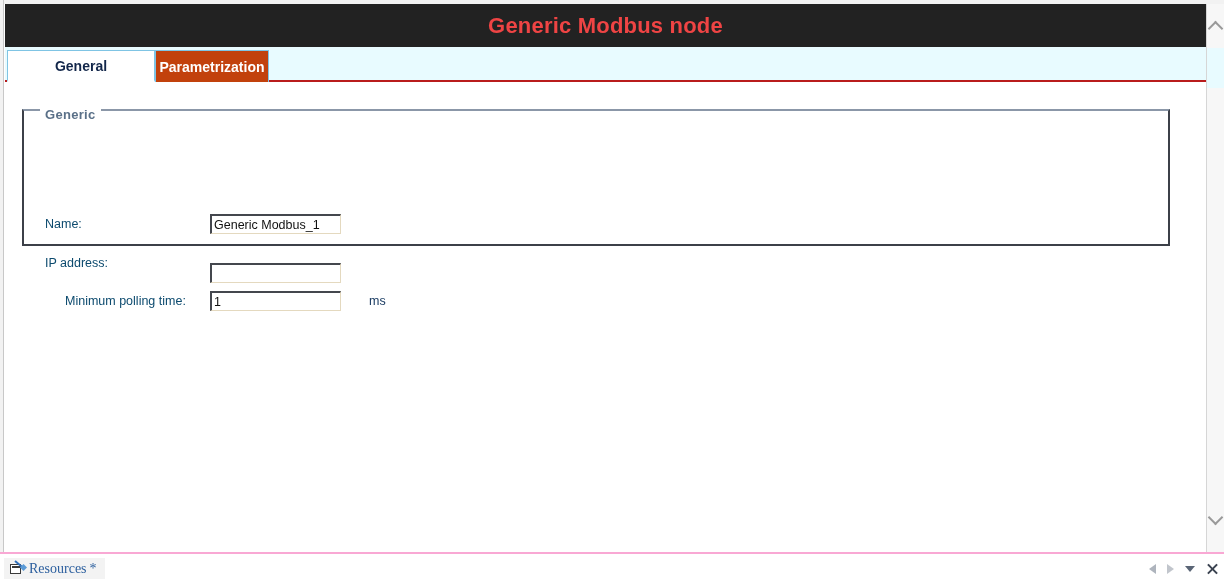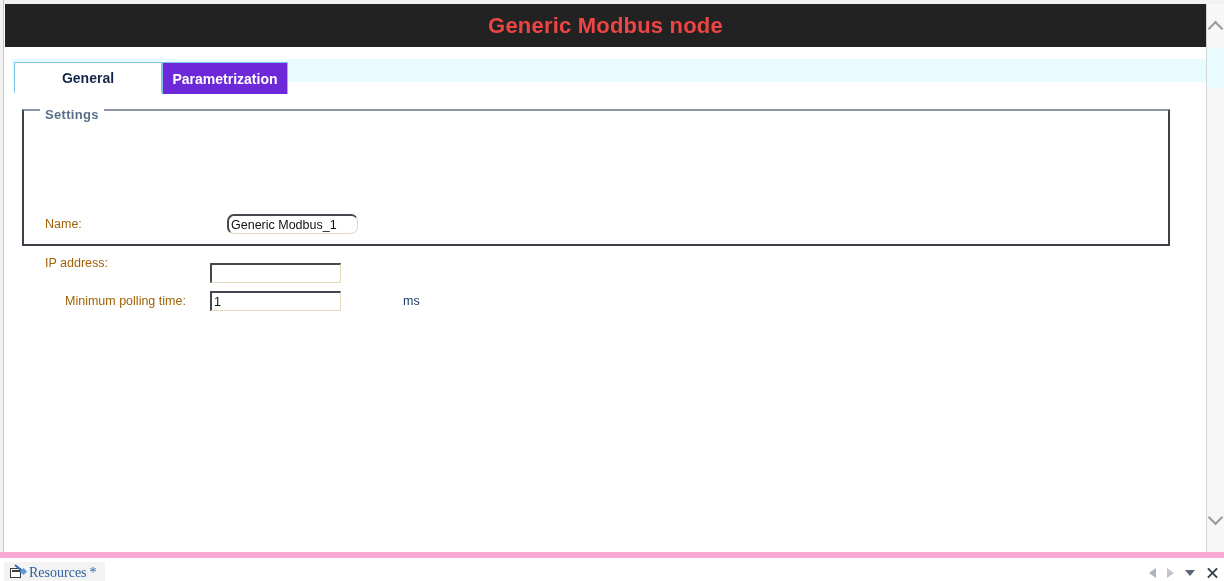--- a/index.html
+++ b/index.html
@@ -53,26 +53,25 @@
   #titlebar .title-text {
     font-size: 22px;
     font-weight: bold;
     letter-spacing: 0.2px;
     color: #ef4444;
   }
 
   
   #tabstrip {
     position: absolute;
-    left: 5px; top: 59px;
+    left: 5px; top: 47px;
     width: 1201px; height: 35px;
     background: #e8fbff;
-    border-bottom: 2px solid #0f172a;
-    box-sizing: border-box;
-    margin-left: 7px;
+    border-bottom: 2px solid #b91c1c;
+    box-sizing: border-box;
   }
   .tab {
     position: absolute;
     top: 3px;
     height: 32px;
     box-sizing: border-box;
     display: flex;
     align-items: center;
     justify-content: center;
     font-size: 14px;
@@ -83,22 +82,22 @@
     left: 2px;
     width: 148px;
     background: #ffffff;
     color: #12264a;
     border: 1px solid #7fc4e4;
     border-bottom: 2px solid #ffffff;
     z-index: 3;
   }
   .tab.inactive {
     left: 150px;
-    width: 126px;
-    background: #6d28d9;
+    width: 114px;
+    background: #c2410c;
     color: #ffffff;
     border: 1px solid #7fc4e4;
     border-bottom: none;
     z-index: 2;
   }
 
   
   #content {
     position: absolute;
     left: 5px; top: 82px;
@@ -124,21 +123,21 @@
     font-size: 13px;
     font-weight: bold;
     color: #5a7088;
     letter-spacing: 0.3px;
   }
 
   
   .form-label {
     position: absolute;
     font-size: 12.5px;
-    color: #a16207;
+    color: #0c4a6e;
     white-space: nowrap;
   }
   .field {
     position: absolute;
     box-sizing: border-box;
     height: 20px;
     background: #ffffff;
     border-top: 2px solid #44474e;
     border-left: 2px solid #44474e;
     border-right: 1px solid #e4d9bf;
@@ -150,26 +149,26 @@
     line-height: 16px;
     outline: none;
   }
   .unit-label {
     position: absolute;
     font-size: 12.5px;
     color: #1b3c63;
   }
 
   #label-name   { left: 40px; top: 135px; }
-  #input-name   { left: 222px; top: 132px; width: 131px; border-radius: 7px; }
+  #input-name   { left: 205px; top: 132px; width: 131px; }
   #label-ip     { left: 40px; top: 174px; }
   #input-ip     { left: 205px; top: 181px; width: 131px; }
   #label-poll   { left: 40px; top: 212px; margin-left: 20px; }
   #input-poll   { left: 205px; top: 209px; width: 131px; }
-  #unit-ms      { left: 362px; top: 212px; padding-left: 36px; }
+  #unit-ms      { left: 328px; top: 212px; padding-left: 36px; }
 
   
   #scrollbar {
     position: absolute;
     right: 0; top: 4px;
     width: 18px; height: 548px;
     background: #f7f7f7;
     border-left: 1px solid #d6d6d6;
     box-sizing: border-box;
   }
@@ -197,21 +196,21 @@
     width: 17px; height: 40px;
     background: #e8fbff;
   }
 
   
   #statusbar {
     position: absolute;
     left: 0; bottom: 0;
     width: 1224px; height: 29px;
     background: #ffffff;
-    border-top: 6px solid #f9a8d4;
+    border-top: 2px solid #f9a8d4;
     box-sizing: border-box;
   }
   #status-tab {
     position: absolute;
     left: 4px; top: 4px;
     height: 21px;
     background: #f3f3f3;
     display: flex;
     align-items: center;
     padding: 0 8px 0 4px;
@@ -322,21 +321,21 @@
       <span>General</span>
     </div>
     <div class="tab inactive">
       <span>Parametrization</span>
     </div>
   </div>
 
   <div id="content">
 
     <div id="settings-group"></div>
-    <div id="settings-legend">Settings</div>
+    <div id="settings-legend">Generic</div>
 
     <label id="label-name" class="form-label">Name:</label>
     <input id="input-name" class="field" type="text" value="Generic Modbus_1" style="">
 
     <label id="label-ip" class="form-label">IP address:</label>
     <input id="input-ip" class="field" type="text" value="" style="">
 
     <label id="label-poll" class="form-label">Minimum polling time:</label>
     <input id="input-poll" class="field" type="text" value="1" style="">
     <span id="unit-ms" class="unit-label">ms</span>

